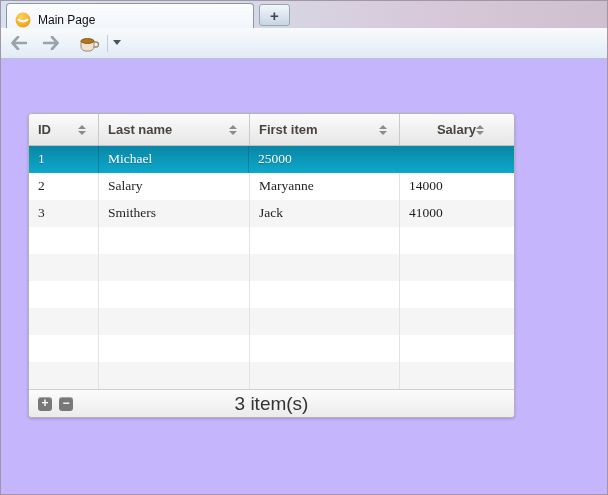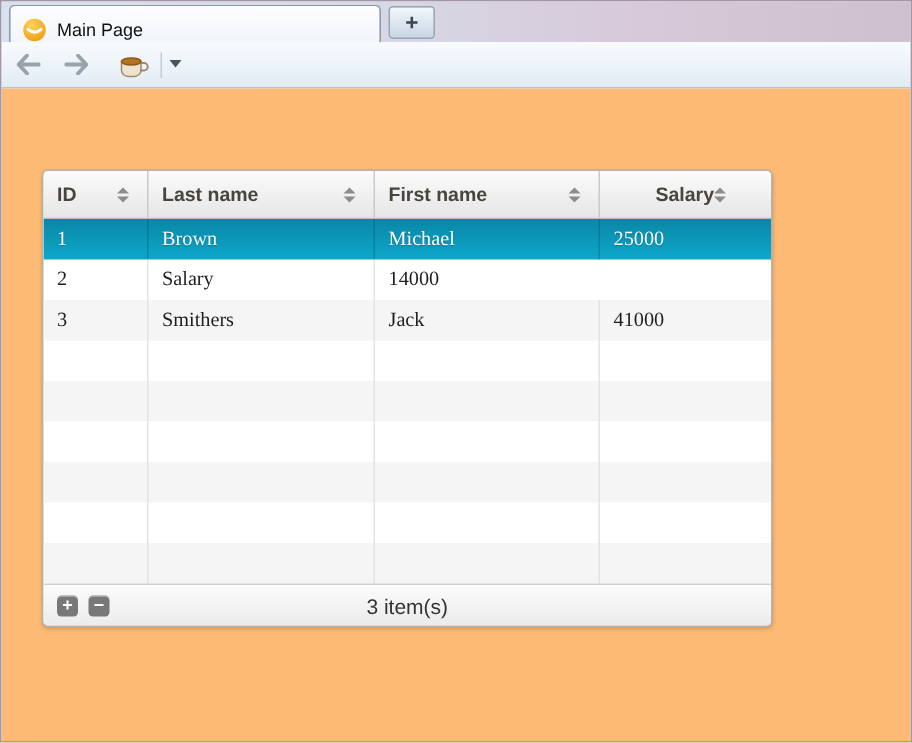--- a/index.html
+++ b/index.html
@@ -46,21 +46,21 @@
   .urlbar {
     position:absolute; left:140px; top:32px; width:296px; height:22px;
     background:#fff; border:1px solid #a9b7c9; border-radius:3px;
     display:flex; align-items:center; padding:0 5px; gap:5px;
   }
   .url-text { font-size:13px; color:#1c1c1c; white-space:nowrap; }
   .url-port { font-size:13px; color:#9b9b9b; }
   .url-spacer { flex:1; }
 
   
-  .page { position:absolute; left:0; top:58px; width:100%; height:436px; background:#fdba74; }
+  .page { position:absolute; left:0; top:58px; width:100%; height:436px; background:#c4b5fd; }
 
   .grid {
     position:absolute; left:27px; top:54px; width:487px;
     border:1px solid #b2b2b2; border-radius:4px;
     box-shadow:0 1px 3px rgba(0,0,0,0.18);
     overflow:hidden; background:#fff;
   }
   .grid-header { display:flex; height:32px; background:linear-gradient(#fbfbfb,#e6e6e6); border-bottom:1px solid #bfbfbf; }
   .gh-cell {
     display:flex; align-items:center; justify-content:space-between;
@@ -88,21 +88,21 @@
     position:relative; display:flex; align-items:center; height:28px;
     background:linear-gradient(#fcfcfc,#ebebeb); border-top:1px solid #cfcfcf;
   }
   .foot-btn {
     width:14px; height:14px; margin-left:9px; flex:none;
     background:#787878; border-radius:3px; color:#fff;
     font-size:12px; font-weight:bold; line-height:13px; text-align:center;
     box-shadow:inset 0 1px 0 rgba(255,255,255,0.35);
   }
   .foot-btn + .foot-btn { margin-left:7px; }
-  .foot-status { position:absolute; left:0; right:0; text-align:center; font-size:14px; color:#333; }
+  .foot-status { position:absolute; left:0; right:0; text-align:center; font-size:19px; color:#333; }
 </style>
 </head>
 <body>
 
 <div class="window">
 
   <div class="titlebar">
     <div class="tab">
       <svg class="favicon" viewBox="0 0 16 16">
         <defs>
@@ -168,45 +168,45 @@
             </span>
         </div>
         <div class="gh-cell col-last">
           <span>Last name</span>
           <span class="sort-icon">
               <span class="up"></span>
               <span class="dn"></span>
             </span>
         </div>
         <div class="gh-cell col-first">
-          <span>First name</span>
+          <span>First item</span>
           <span class="sort-icon">
               <span class="up"></span>
               <span class="dn"></span>
             </span>
         </div>
         <div class="gh-cell col-salary">
           <span>Salary</span>
           <span class="sort-icon">
               <span class="up"></span>
               <span class="dn"></span>
             </span>
         </div>
       </div>
 
       <div class="grid-row row-selected">
         <div class="gr-cell col-id">1</div>
-        <div class="gr-cell col-last">Brown</div>
         <div class="gr-cell col-first">Michael</div>
         <div class="gr-cell col-salary">25000</div>
       </div>
 
       <div class="grid-row">
         <div class="gr-cell col-id">2</div>
         <div class="gr-cell col-last">Salary</div>
+        <div class="gr-cell col-first">Maryanne</div>
         <div class="gr-cell col-salary">14000</div>
       </div>
 
       <div class="grid-row row-stripe">
         <div class="gr-cell col-id">3</div>
         <div class="gr-cell col-last">Smithers</div>
         <div class="gr-cell col-first">Jack</div>
         <div class="gr-cell col-salary">41000</div>
       </div>
 

